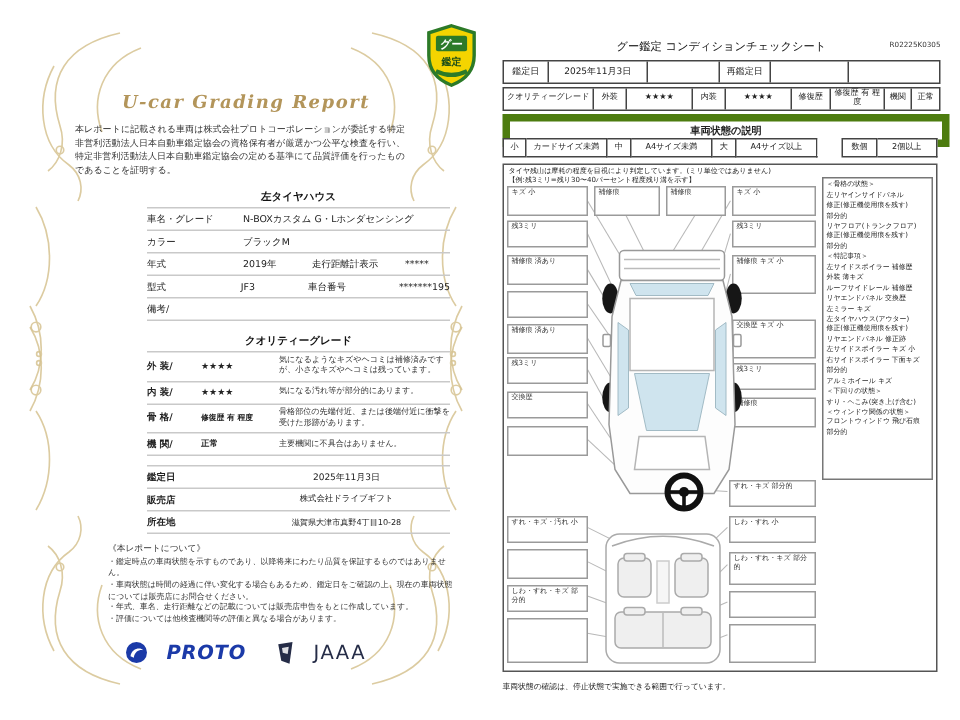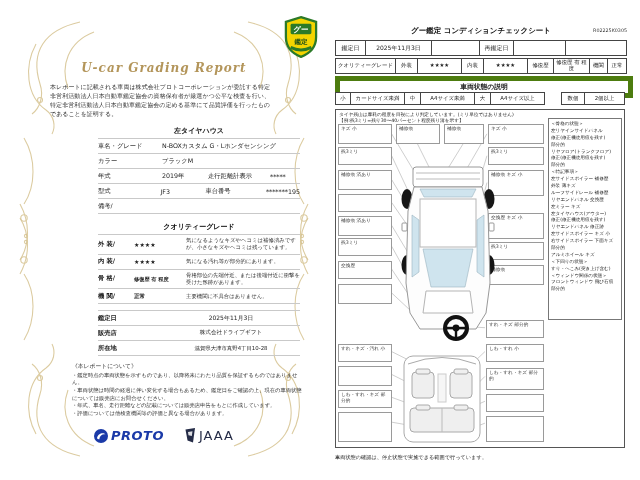--- a/index.html
+++ b/index.html
@@ -23,27 +23,27 @@
   .val{flex:1}
   .lb2{width:62px}
   .val2{width:46px}
   .glabel{width:36px;font-weight:bold}
   .gstars{width:52px;font-weight:bold;font-size:6px;line-height:1.2}
   .gdesc{flex:1;font-size:5.4px;line-height:1.35;color:#333}
   .fval{flex:1;text-align:center;font-size:6px}
   .about{margin:6px 16px 0 62px;font-size:5.3px;line-height:1.45;color:#333}
   .about-h{font-size:5.8px;margin-bottom:1px}
   .logos{display:flex;justify-content:center;align-items:center;gap:20px;margin-top:10px}
-  .logo{display:flex;align-items:flex-end;gap:3px}
+  .logo{display:flex;align-items:flex-start;gap:13px}
   .proto-txt{font-weight:900;font-style:italic;font-size:13px;color:var(--proto-blue);letter-spacing:.5px}
   .jaaa-txt{font-weight:400;font-size:13px;color:var(--jaaa-navy);letter-spacing:1px}
 
   
   .sheet{left:331px;top:12px;width:300px;height:456px;font-size:6px}
-  .sh-title{position:absolute;left:0;right:0;top:14px;text-align:center;font-weight:bold;font-size:7.5px;color:#111}
+  .sh-title{position:absolute;left:0;right:0;top:14px;text-align:center;font-weight:normal;font-size:7.5px;color:#111}
   .sh-ref{position:absolute;right:4px;top:16px;font-size:4.8px;color:#333}
   .hrow{position:absolute;left:4px;width:290px;display:flex;border:1px solid #444;background:#fff}
   .hrow .c{display:flex;align-items:center;justify-content:center;border-right:1px solid #444;
            height:100%;box-sizing:border-box;text-align:center;line-height:1.1}
   .hrow .c:last-child{border-right:none}
   .bar{position:absolute;left:4px;width:288px;top:64px;height:12px;border:5px solid #4d7c0f;
        display:flex;align-items:center;justify-content:center;font-weight:bold;font-size:6.8px}
   .legend{top:80px;height:13px;font-size:5.4px}
   .lg-gap{border-right:none!important;background:#fff;border-top:1px solid #fff;border-bottom:1px solid #fff;
           margin-top:-1px;margin-bottom:-1px}

